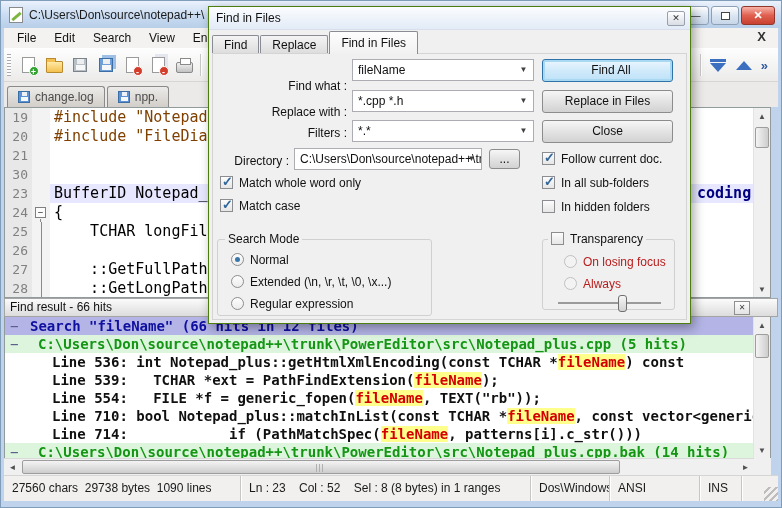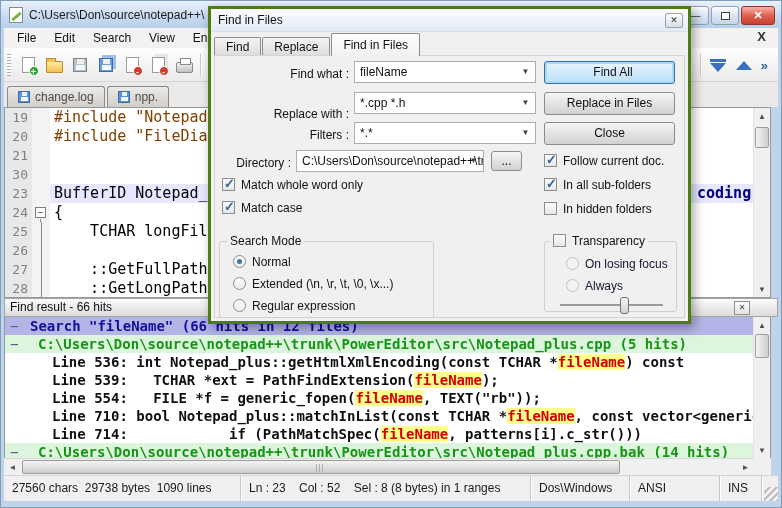--- a/index.html
+++ b/index.html
@@ -117,21 +117,21 @@
   .sb-corner{position:absolute;left:753px;top:457px;width:17px;height:17px;background:#f0f0f0;}
   
   .statusbar{position:absolute;left:3px;top:474px;right:3px;height:26px;background:#f1f0ef;
     border-top:1px solid #d5d5d5;display:flex;align-items:center;color:#1a1a1a;}
   .st{height:100%;line-height:25px;padding-left:8px;border-right:1px solid #c6c6c6;box-shadow:1px 0 0 #fff;
     white-space:pre;overflow:hidden;flex:0 0 auto;}
   .grip{margin-left:auto;width:14px;height:14px;align-self:flex-end;
     background:repeating-linear-gradient(135deg,transparent 0 3px,#bdbdbd 3px 5px);}
   
   .dialog{position:absolute;left:207px;top:5px;width:483px;height:318px;background:#f0f0f0;
-    border:3px solid #4d7c0f;box-shadow:3px 4px 10px rgba(0,0,0,.35);z-index:10;}
+    border:1px solid #4d7c0f;box-shadow:3px 4px 10px rgba(0,0,0,.35);z-index:10;}
   .dlg-title{height:23px;background:linear-gradient(#fbfcfe,#e2ebf7);border-bottom:1px solid #d7dfea;
     padding-left:7px;line-height:22px;}
   .dlg-close{position:absolute;top:4px;right:5px;width:18px;height:15px;border:1px solid #98a0ac;border-radius:2px;
     background:linear-gradient(#fff,#d9dee5);text-align:center;font-size:9px;line-height:13px;color:#333;}
   .dlg-tabs{position:absolute;left:3px;top:24px;height:23px;display:flex;align-items:flex-end;}
   .dtab{height:19px;padding:0 11px;background:linear-gradient(#f4f4f4,#dcdcdc);border:1px solid #898c95;
     border-bottom:none;border-radius:2px 2px 0 0;line-height:19px;margin-right:1px;}
   .dtab.active{height:23px;background:linear-gradient(#fdfdfd,#f1f1f1);line-height:22px;z-index:2;}
   .dlg-page{position:absolute;left:3px;right:3px;top:46px;bottom:3px;border:1px solid #d4d4d4;background:#f0f0f0;}
   .abs{position:absolute;}
@@ -146,21 +146,21 @@
     background:linear-gradient(#ecf6fd,#d3ebfb 45%,#bce1f8);}
   .btn.browse{width:31px;height:20px;line-height:18px;}
   .cbrow{display:flex;align-items:flex-start;height:16px;}
   .cb{width:13px;height:13px;border:1px solid #8b8d90;background:linear-gradient(#fcfcfc,#e6e6e6);
     position:relative;margin-right:6px;flex:0 0 auto;}
   .cb.checked::after{content:"✓";position:absolute;left:1px;top:-3px;font-size:13px;font-weight:bold;color:#31679c;}
   .rb{width:13px;height:13px;border-radius:50%;border:1px solid #8b8d90;background:linear-gradient(#fdfdfd,#ececec);
     position:relative;margin-right:6px;flex:0 0 auto;}
   .rb.sel::after{content:"";position:absolute;inset:3px;border-radius:50%;background:#3a76a9;}
   .rb.disabled{border-color:#c0c0c0;background:#f3f3f3;}
-  .dim{color:#0f172a;}
+  .dim{color:#b91c1c;}
   .grp{border:1px solid #d0d0d0;border-radius:3px;}
   .grp-label{background:#f0f0f0;padding:0 3px;line-height:14px;}
   .slider-track{position:absolute;left:0;right:0;top:7px;height:2px;background:#9a9a9a;}
   .slider-thumb{position:absolute;left:58%;top:0;width:9px;height:17px;border:1px solid #707070;border-radius:3px;
     background:linear-gradient(#f6f6f6,#d2d2d2);}
 </style>
 </head>
 <body>
 
 <div id="app">
@@ -331,39 +331,39 @@
   <div class="hscroll">
     <div class="h-arrow" style="left:0;">◄</div>
     <div class="h-thumb"></div>
     <div class="h-arrow" style="right:0;">►</div>
   </div>
   <div class="sb-corner"></div>
 
   <div class="statusbar">
     <span class="st" style="width:237px;">27560 chars  29738 bytes  1090 lines</span>
     <span class="st" style="width:290px;">Ln : 23    Col : 52    Sel : 8 (8 bytes) in 1 ranges</span>
-    <span class="st" style="width:99px;">Dos\Windows</span>
+    <span class="st" style="width:79px;">Dos\Windows</span>
     <span class="st" style="width:90px;">ANSI</span>
     <span class="st" style="width:42px;">INS</span>
     <span class="grip"></span>
   </div>
 
   <div class="dialog">
     <div class="dlg-title">
       <span>Find in Files</span>
       <span class="dlg-close">✕</span>
     </div>
     <div class="dlg-tabs">
       <span class="dtab">Find</span>
       <span class="dtab">Replace</span>
       <span class="dtab active">Find in Files</span>
     </div>
     <div class="dlg-page"></div>
 
-    <span class="abs lbl" style="left:0;width:138px;top:57px;">Find what :</span>
+    <span class="abs lbl" style="left:0;width:138px;top:71px;">Find what :</span>
     <div class="abs combo" style="left:143px;top:52px;width:182px;">
       <span>fileName</span>
       <span class="arr">▼</span>
     </div>
 
     <span class="abs lbl" style="left:0;width:138px;top:97px;">Replace with :</span>
     <div class="abs combo" style="left:143px;top:83px;width:182px;">
       <span>*.cpp *.h</span>
       <span class="arr">▼</span>
     </div>

